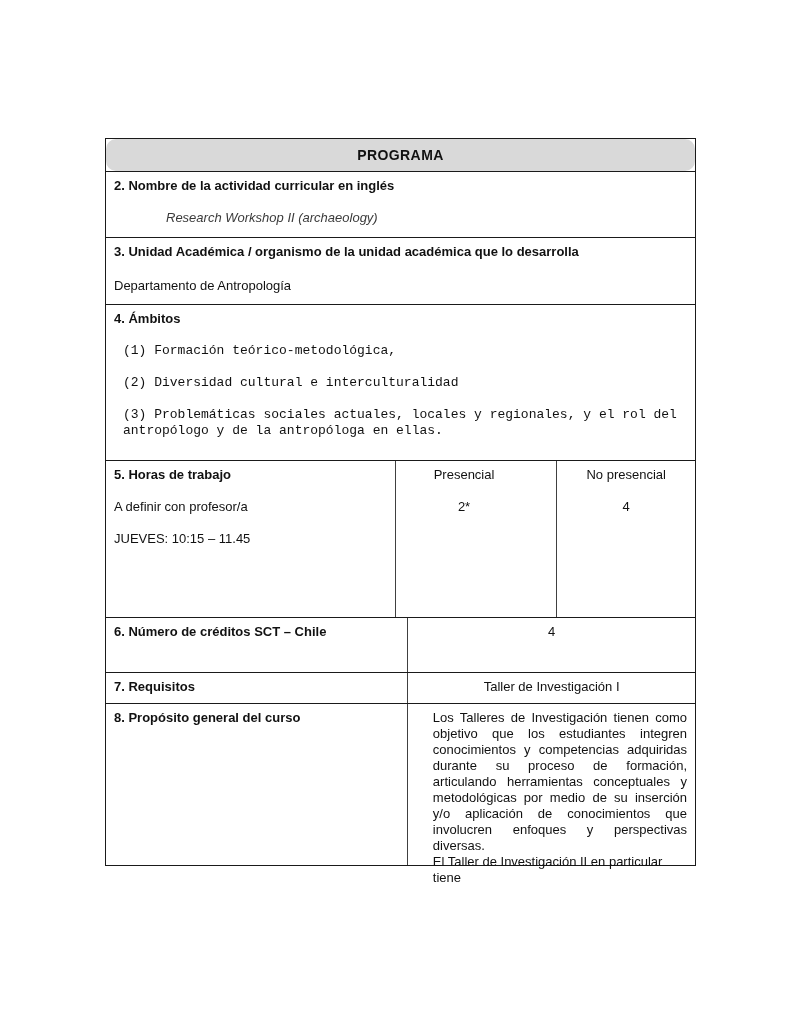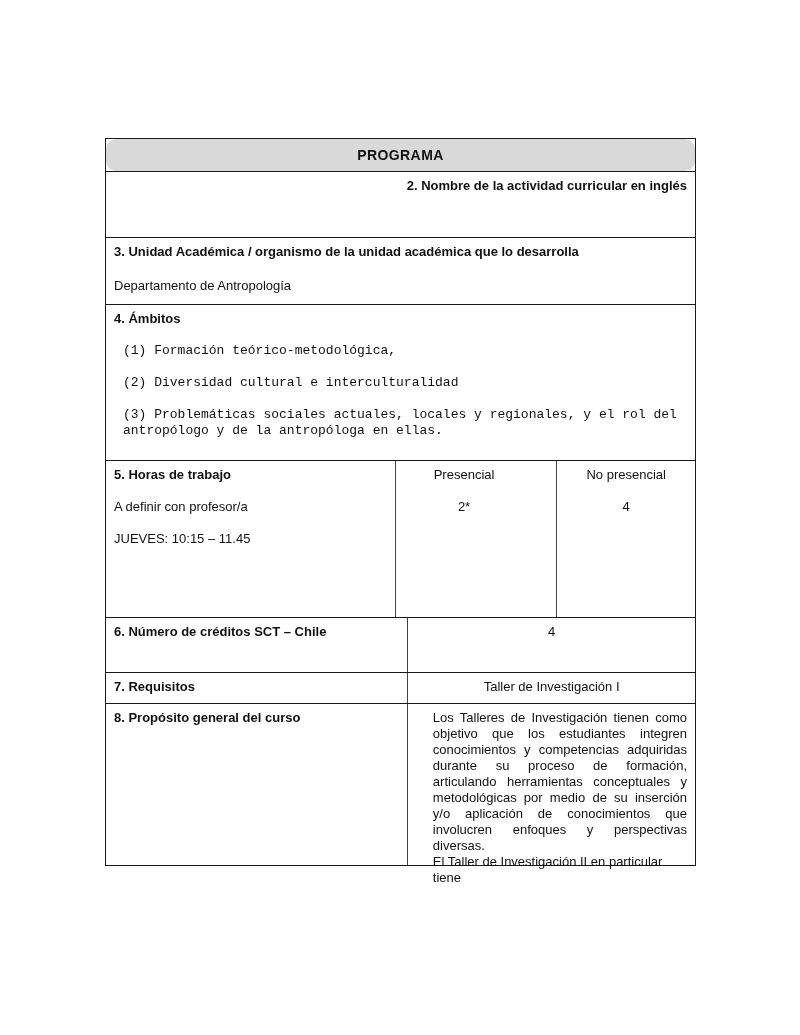--- a/index.html
+++ b/index.html
@@ -27,24 +27,24 @@
   .italic { font-style: italic; color: #3a3a3a; }
   .center { text-align: center; }
 
   .r-header {
     height: 32px;
     background: #d9d9d9;
     display: flex; align-items: center; justify-content: center;
     font-weight: bold; font-size: 14px; letter-spacing: 0.4px; border-radius: 10px;
   }
   .r1 { height: 66px; }
-  .r2 { height: 66px; text-align: right; }
+  .r2 { height: 66px; }
   .r3 { height: 67px; }
   .r4 { height: 156px; }
-  .r5 { height: 157px; display: flex; justify-content: flex-end; }
+  .r5 { height: 157px; display: flex; }
   .r6 { height: 55px;  display: flex; }
   .r7 { height: 31px;  display: flex; }
   .r8 { height: 162px; display: flex; justify-content: flex-end; }
 
   .v1 { margin-top: 16px; margin-left: 48px; }
   .v2 { margin-top: 16px; margin-left: 52px; }
   .v3 { margin-top: 18px; }
   .ambito-item { margin-top: 16px; padding-left: 9px; font-family: Liberation Mono, monospace; }
 
   .cell { height: 100%; }
@@ -65,20 +65,21 @@
 
 <div class="doc-table">
 
   <div class="row r-header">
     <span>PROGRAMA</span>
   </div>
 
 
   <div class="row r2 pad">
     <div class="bold">2. Nombre de la actividad curricular en inglés</div>
+    <div class="italic v2">Research Workshop II (archaeology)</div>
   </div>
 
   <div class="row r3 pad">
     <div class="bold">3. Unidad Académica / organismo de la unidad académica que lo desarrolla</div>
     <div class="v3">Departamento de  Antropología</div>
   </div>
 
   <div class="row r4 pad">
     <div class="bold">4. Ámbitos</div>
     <div class="ambito-item">(1) Formación  teórico-metodológica,</div>

